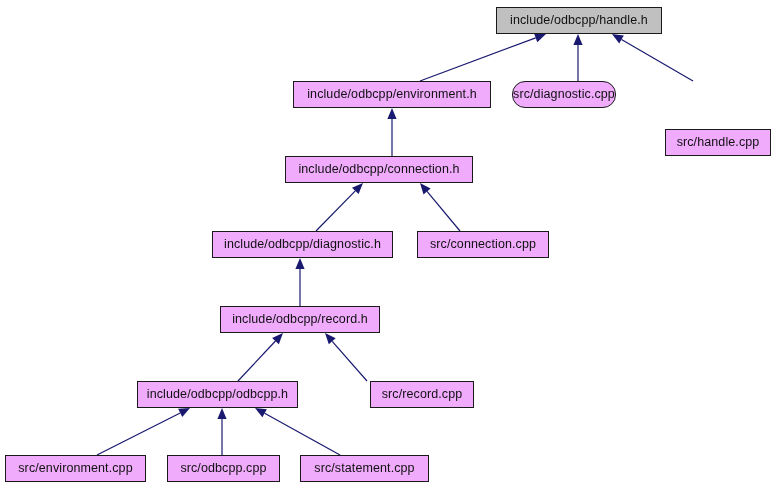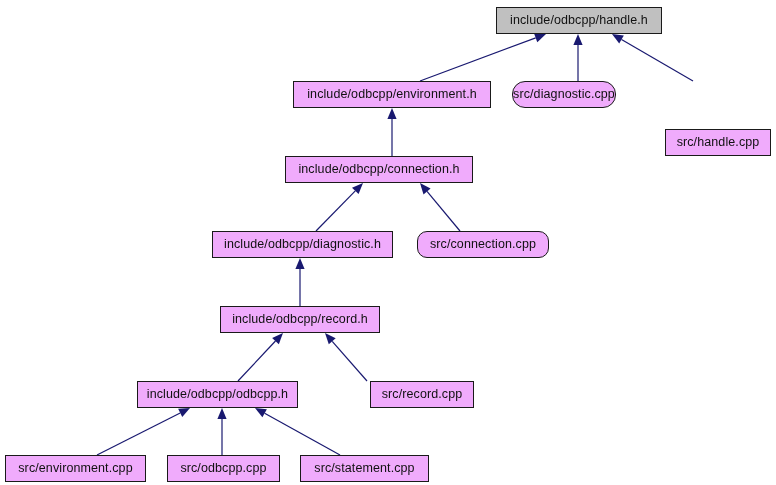--- a/index.html
+++ b/index.html
@@ -85,21 +85,21 @@
       </div>
       <div class="graph-node" style="left: 665px; top: 81px; width: 106px; height: 27px; margin-top: 48px;">
         <span class="node-label">src/handle.cpp</span>
       </div>
       <div class="graph-node" style="left: 285px; top: 156px; width: 188px; height: 27px;">
         <span class="node-label">include/odbcpp/connection.h</span>
       </div>
       <div class="graph-node" style="left: 212px; top: 231px; width: 181px; height: 27px;">
         <span class="node-label">include/odbcpp/diagnostic.h</span>
       </div>
-      <div class="graph-node" style="left: 417px; top: 231px; width: 132px; height: 27px; border-radius: 10px;">
+      <div class="graph-node" style="left: 417px; top: 231px; width: 132px; height: 27px;">
         <span class="node-label">src/connection.cpp</span>
       </div>
       <div class="graph-node" style="left: 220px; top: 306px; width: 160px; height: 27px;">
         <span class="node-label">include/odbcpp/record.h</span>
       </div>
       <div class="graph-node" style="left: 137px; top: 381px; width: 161px; height: 27px;">
         <span class="node-label">include/odbcpp/odbcpp.h</span>
       </div>
       <div class="graph-node" style="left: 330px; top: 381px; width: 104px; height: 27px; margin-left: 40px;">
         <span class="node-label">src/record.cpp</span>

